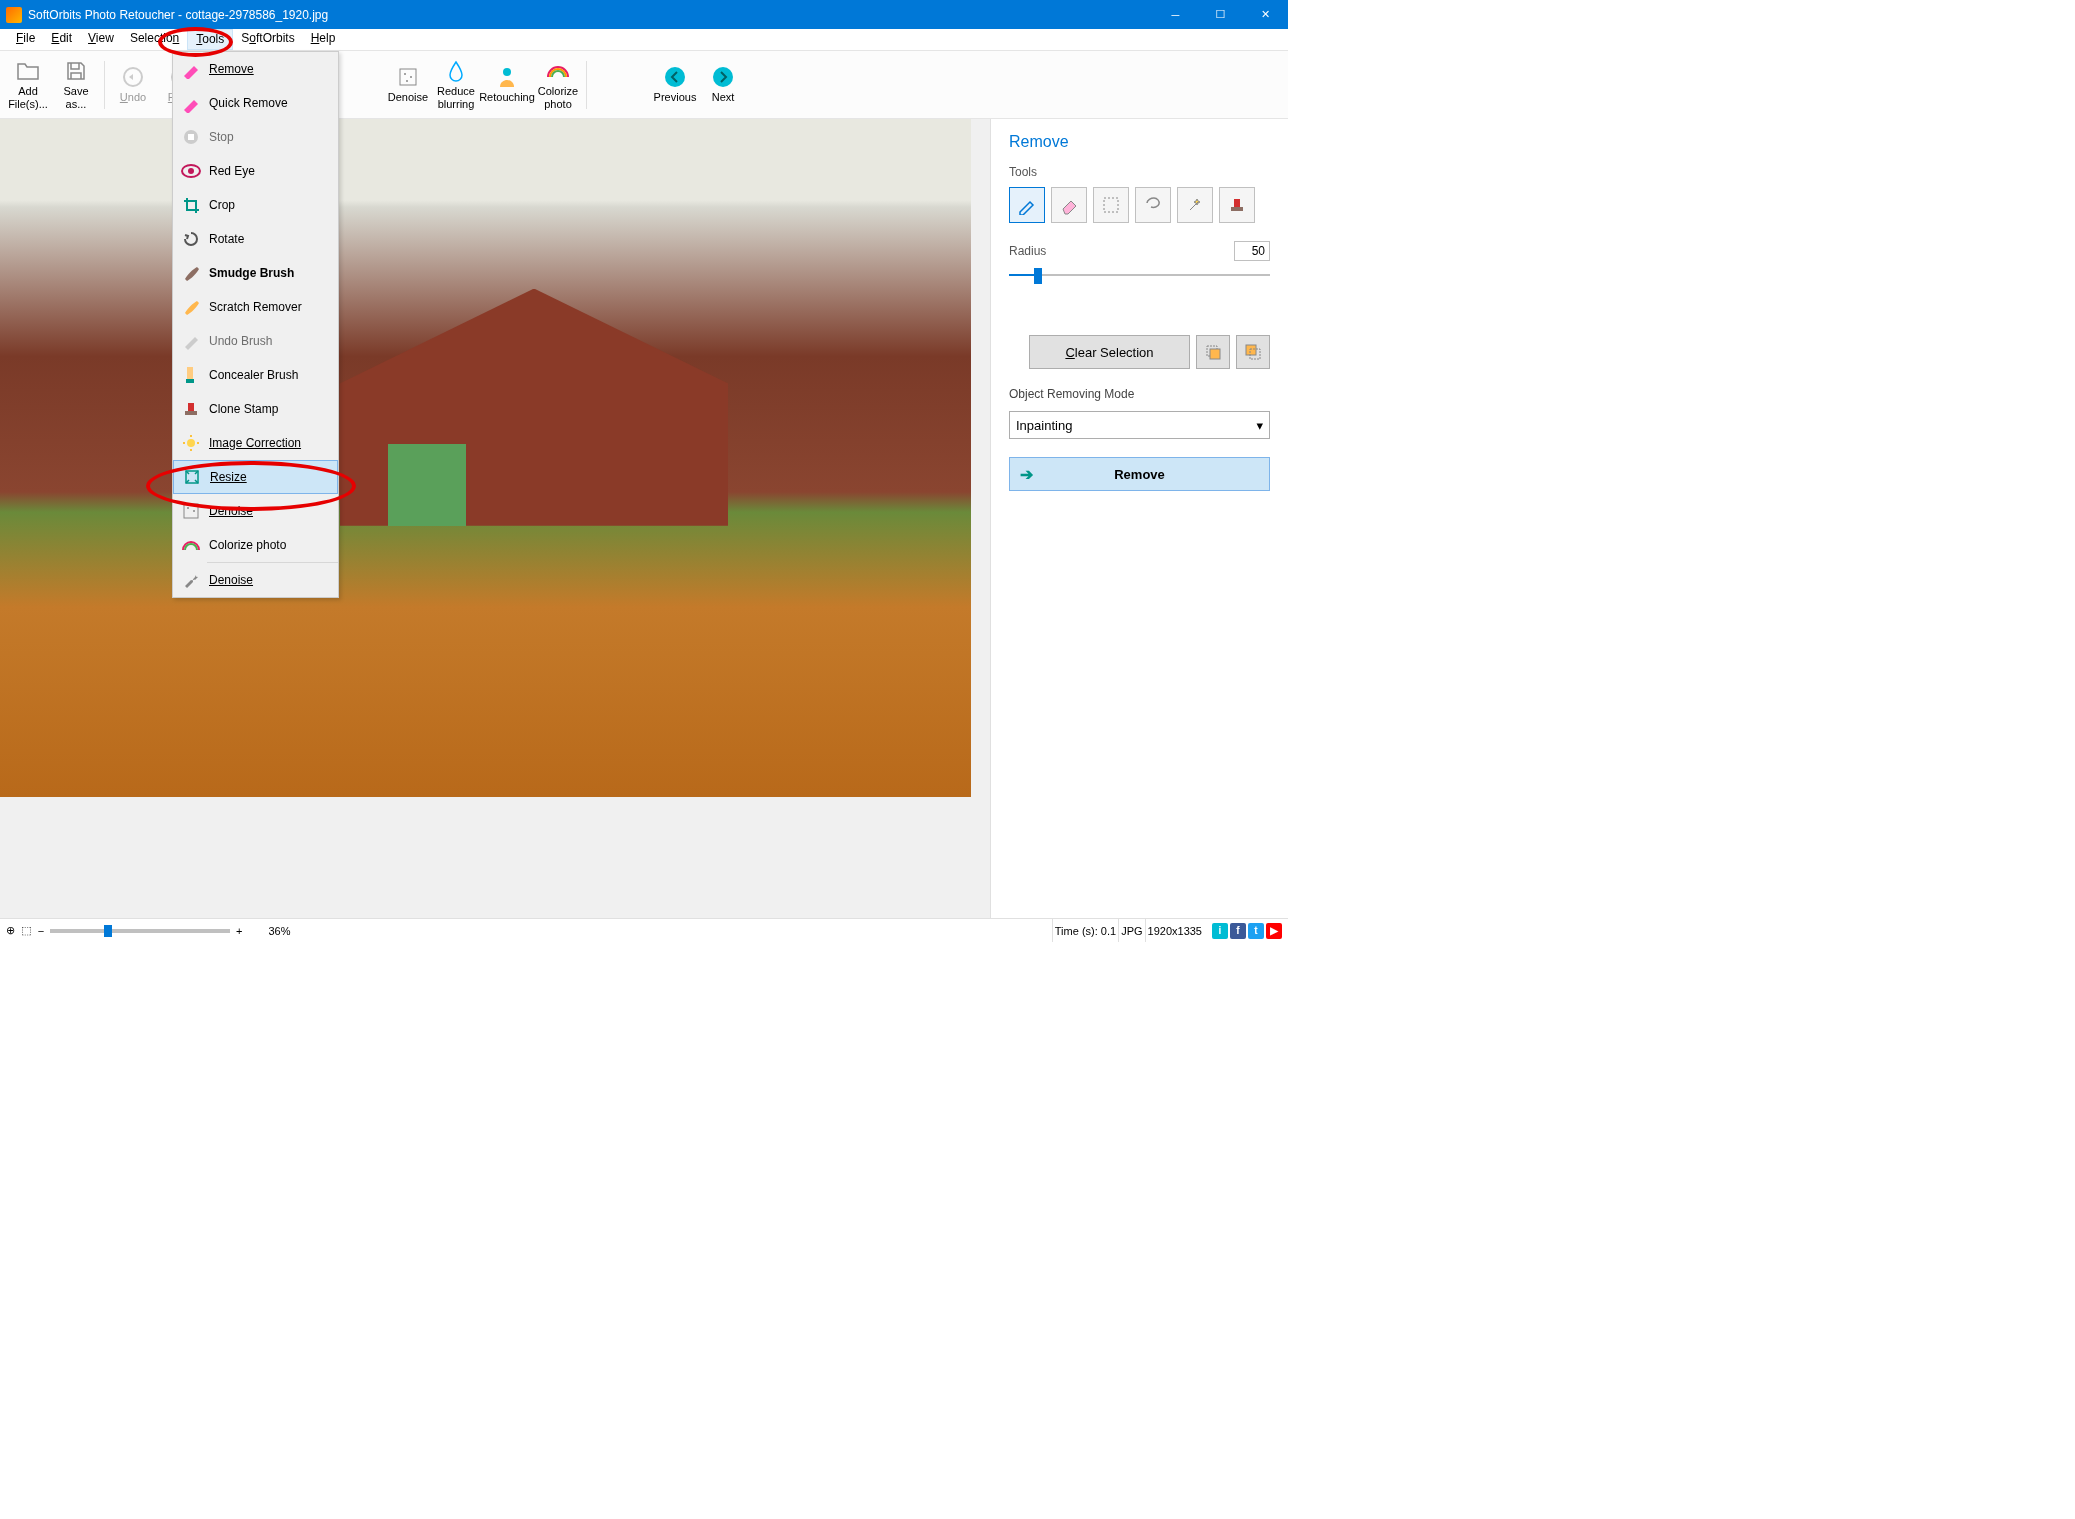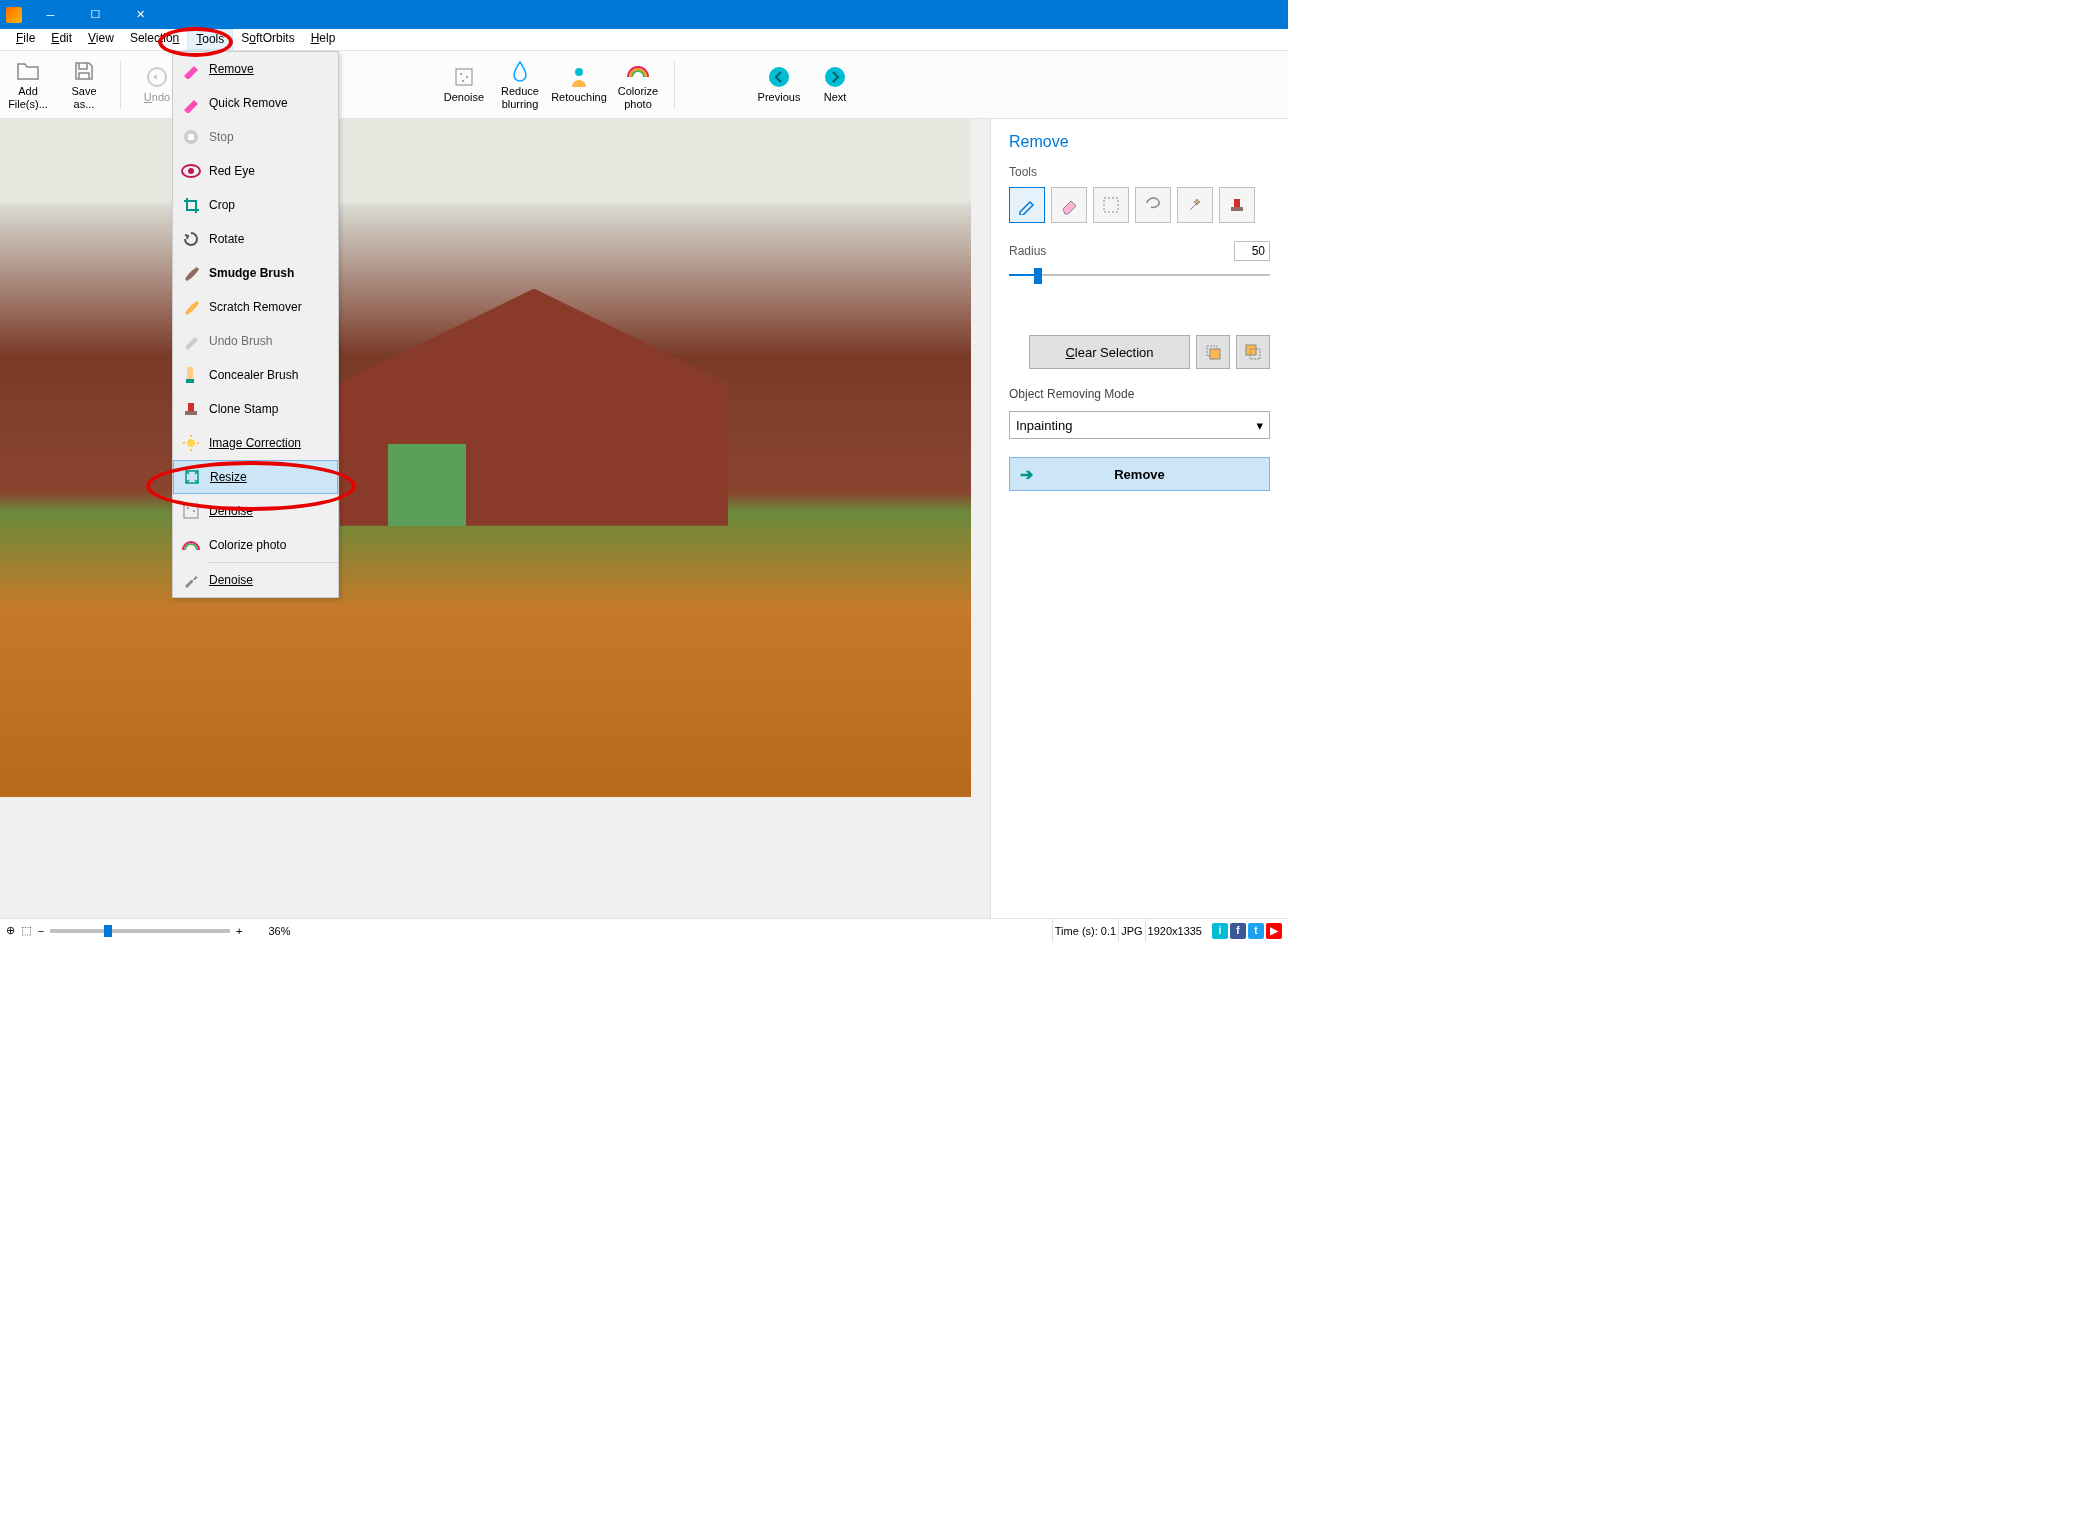--- a/index.html
+++ b/index.html
@@ -12,21 +12,21 @@
 .titlebar .win-btns { display: flex; }
 .titlebar .win-btn { width: 45px; height: 29px; display: flex; align-items: center; justify-content: center; color: #fff; font-size: 11px; }
 
 
 .menubar { height: 22px; background: #fff; border-bottom: 1px solid #e5e5e5; display: flex; padding-left: 8px; }
 .menubar .menu-item { padding: 2px 8px; font-size: 12px; cursor: default; }
 .menubar .menu-item .ul { text-decoration: underline; }
 .menubar .menu-item.open { background: #e5f1fb; border: 1px solid #cce4f7; }
 
 
-.toolbar { height: 68px; background: #fcfcfc; border-bottom: 1px solid #e5e5e5; display: flex; align-items: center; padding-left: 4px; gap: 8px; position: relative; }
+.toolbar { height: 68px; background: #fcfcfc; border-bottom: 1px solid #e5e5e5; display: flex; align-items: center; padding-left: 4px; gap: 0; position: relative; }
 .tool-btn { width: 48px; height: 64px; display: flex; flex-direction: column; align-items: center; justify-content: center; font-size: 11px; text-align: center; line-height: 1.1; cursor: default; }
 .tool-btn.wide { width: 54px; }
 .tool-btn .tool-ico { width: 24px; height: 24px; margin-bottom: 2px; display: flex; align-items: center; justify-content: center; }
 .tool-btn.disabled { color: #999; }
 .tool-sep { width: 1px; height: 48px; background: #e0e0e0; margin: 0 4px; }
 
 
 .dropdown { position: absolute; left: 172px; top: 51px; width: 167px; background: #f0f0f0; border: 1px solid #ccc; box-shadow: 2px 2px 4px rgba(0,0,0,.15); z-index: 100; }
 .dropdown .dd-item { height: 34px; display: flex; align-items: center; padding-left: 4px; cursor: default; position: relative; }
 .dropdown .dd-item .dd-ico { width: 28px; height: 24px; display: flex; align-items: center; justify-content: center; }
@@ -78,20 +78,23 @@
 .social { display: flex; gap: 2px; padding-left: 8px; }
 .social-ico { width: 16px; height: 16px; border-radius: 2px; display:flex;align-items:center;justify-content:center;color:#fff;font-size:10px;font-weight:bold; }
 
 svg { display: block; }
 </style>
 </head>
 <body>
 
 <div class="titlebar">
   <div class="app-icon"></div>
+  <div class="title-text">
+    <span>SoftOrbits Photo Retoucher</span> - <span>cottage-2978586_1920.jpg</span>
+  </div>
   <div class="win-btns">
     <div class="win-btn">─</div>
     <div class="win-btn">☐</div>
     <div class="win-btn">✕</div>
   </div>
 </div>
 
 <div class="menubar">
   <div class="menu-item"><span class="ul">F</span>ile</div>
   <div class="menu-item"><span class="ul">E</span>dit</div>

